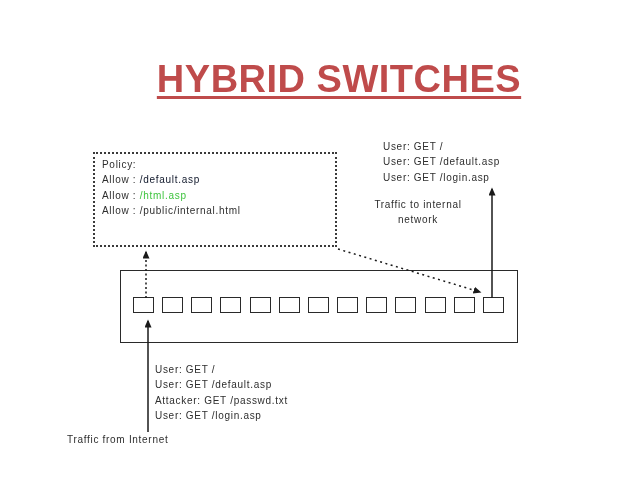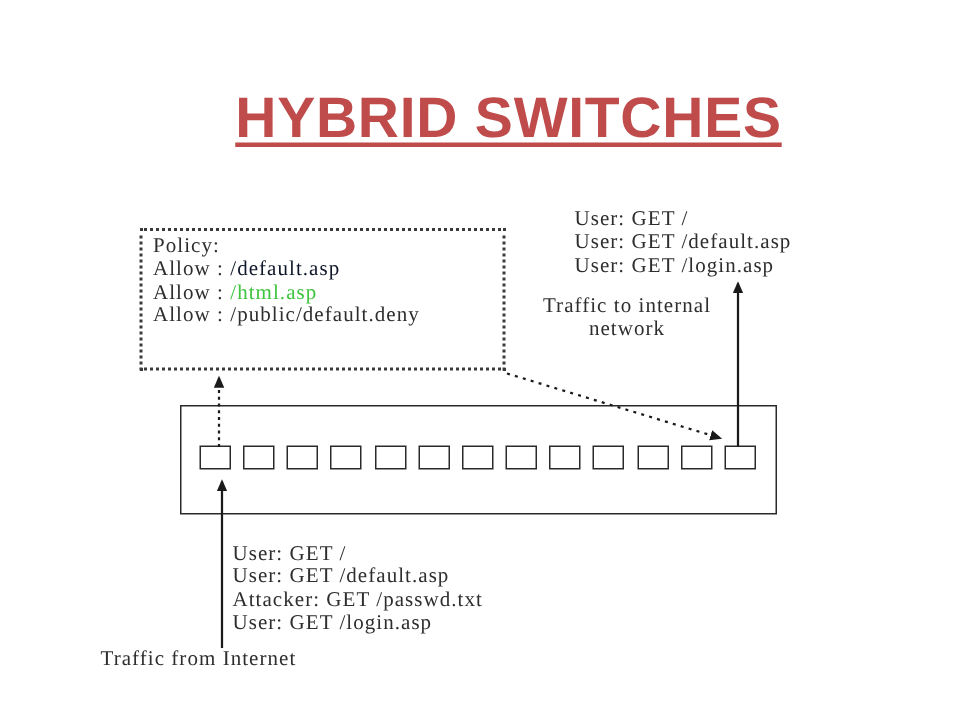--- a/index.html
+++ b/index.html
@@ -19,26 +19,25 @@
     text-align: center;
     font-size: 38px;
     font-weight: bold;
     letter-spacing: 0.5px;
     text-decoration: underline;
     text-decoration-thickness: 3px;
     text-underline-offset: 4px;
     margin: 16px;
   }
   .dtext {
-    font-size: 14px;
+    font-size: 10px;
     line-height: 15.4px;
     letter-spacing: 0.7px;
     color: #2e2e2e;
     white-space: pre;
-    font-family: Liberation Serif, serif;
   }
   .policy-box {
     position: absolute;
     left: 93px;
     top: 152px;
     width: 244px;
     height: 95px;
     box-sizing: border-box;
     border: 2px dotted #3a3a3a;
     padding: 3px 4px 0 7px;
@@ -105,21 +104,21 @@
 <body>
 
 <div class="slide">
 
   <h1 class="title" style="color: rgb(191, 75, 75);">HYBRID SWITCHES</h1>
 
   <div class="policy-box">
     <div class="dtext">Policy:</div>
     <div class="dtext"><span>Allow : </span><span style="color: #0f172a;">/default.asp</span></div>
     <div class="dtext"><span>Allow : </span><span style="color: rgb(62, 196, 62);">/html.asp</span></div>
-    <div class="dtext"><span>Allow : </span><span>/public/default.deny</span></div>
+    <div class="dtext"><span>Allow : </span><span>/public/internal.html</span></div>
   </div>
 
   <div class="traffic-out-lines">
     <div class="dtext">User: GET /</div>
     <div class="dtext">User: GET /default.asp</div>
     <div class="dtext">User: GET /login.asp</div>
   </div>
   <div class="traffic-out-label">
     <div class="dtext">Traffic to internal</div>
     <div class="dtext">network</div>

